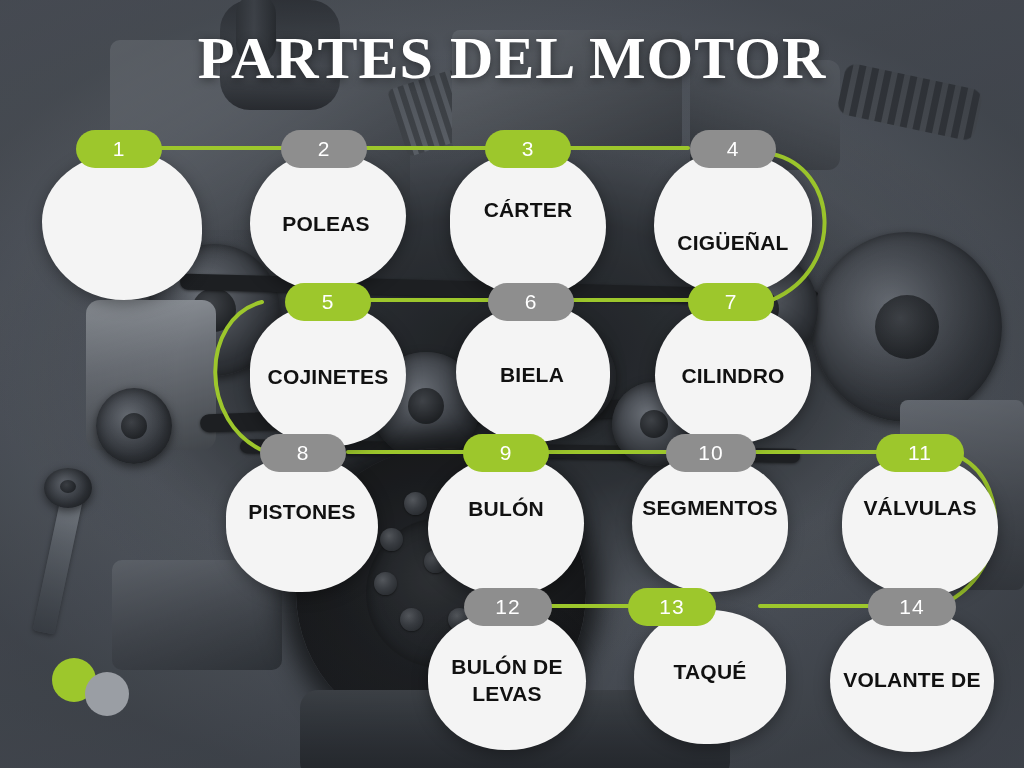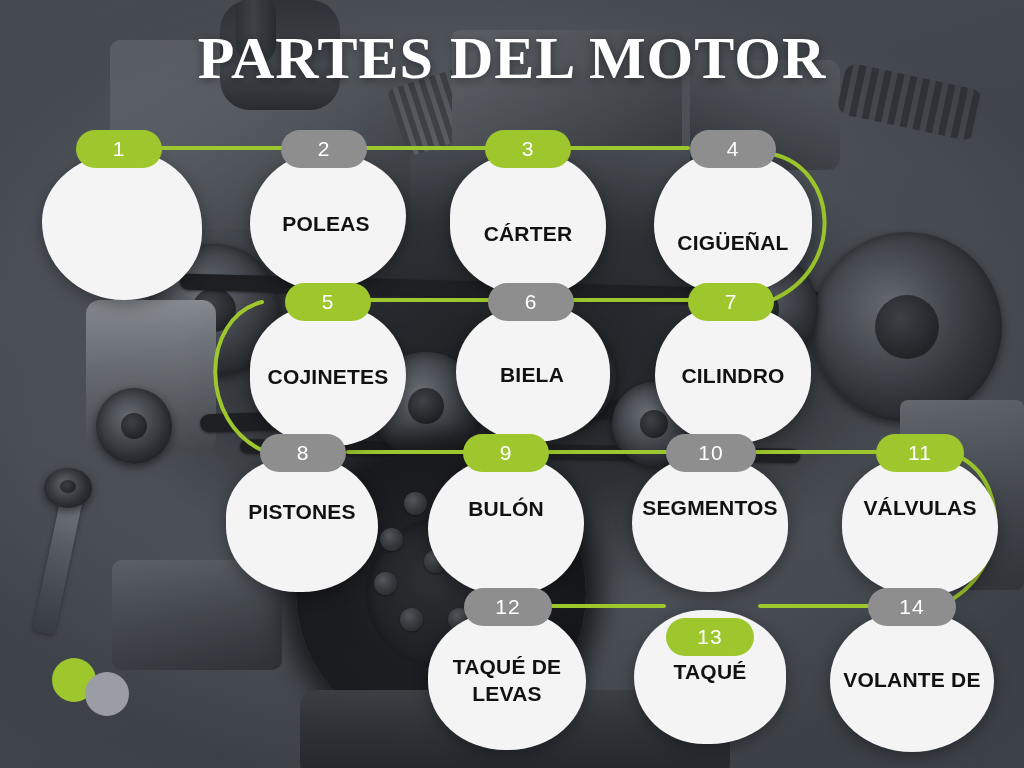--- a/index.html
+++ b/index.html
@@ -279,21 +279,21 @@
     <div class="blob-label" style="left:326px;top:224px;">
       <div>POLEAS</div>
     </div>
   </div>
 
   <div class="node">
     <div class="blob" style="left:450px;top:152px;width:156px;height:144px;border-radius:52% 48% 46% 54% / 46% 54% 50% 50%;"></div>
     <div class="badge green" style="left:485px;top:130px;width:86px;">
         <span>3</span>
       </div>
-    <div class="blob-label" style="left:528px;top:234px;">
+    <div class="blob-label" style="left:528px;top:210px;">
       <div>CÁRTER</div>
     </div>
   </div>
 
   <div class="node">
     <div class="blob" style="left:654px;top:152px;width:158px;height:142px;border-radius:46% 54% 52% 48% / 54% 48% 50% 50%;"></div>
     <div class="badge gray" style="left:690px;top:130px;width:86px;">
         <span>4</span>
       </div>
     <div class="blob-label" style="left:733px;top:226px;margin-top:17px;">
@@ -370,28 +370,28 @@
       <div>VÁLVULAS</div>
     </div>
   </div>
 
   <div class="node">
     <div class="blob" style="left:428px;top:610px;width:158px;height:140px;border-radius:52% 48% 50% 50% / 48% 52% 50% 50%;"></div>
     <div class="badge gray" style="left:464px;top:588px;width:88px;">
         <span>12</span>
       </div>
     <div class="blob-label" style="left:507px;top:680px;">
-      <div>TAQUÉ DE</div>
+      <div>BULÓN DE</div>
       <div>LEVAS</div>
     </div>
   </div>
 
   <div class="node">
     <div class="blob" style="left:634px;top:610px;width:152px;height:134px;border-radius:48% 52% 52% 48% / 52% 48% 48% 52%;"></div>
-    <div class="badge green" style="left:666px;top:588px;width:88px;margin-top:30px;">
+    <div class="badge green" style="left:628px;top:588px;width:88px;">
         <span>13</span>
       </div>
     <div class="blob-label" style="left:710px;top:672px;">
       <div>TAQUÉ</div>
     </div>
   </div>
 
   <div class="node">
     <div class="blob" style="left:830px;top:610px;width:164px;height:142px;border-radius:50% 50% 50% 50% / 50% 50% 50% 50%;"></div>
     <div class="badge gray" style="left:868px;top:588px;width:88px;">

